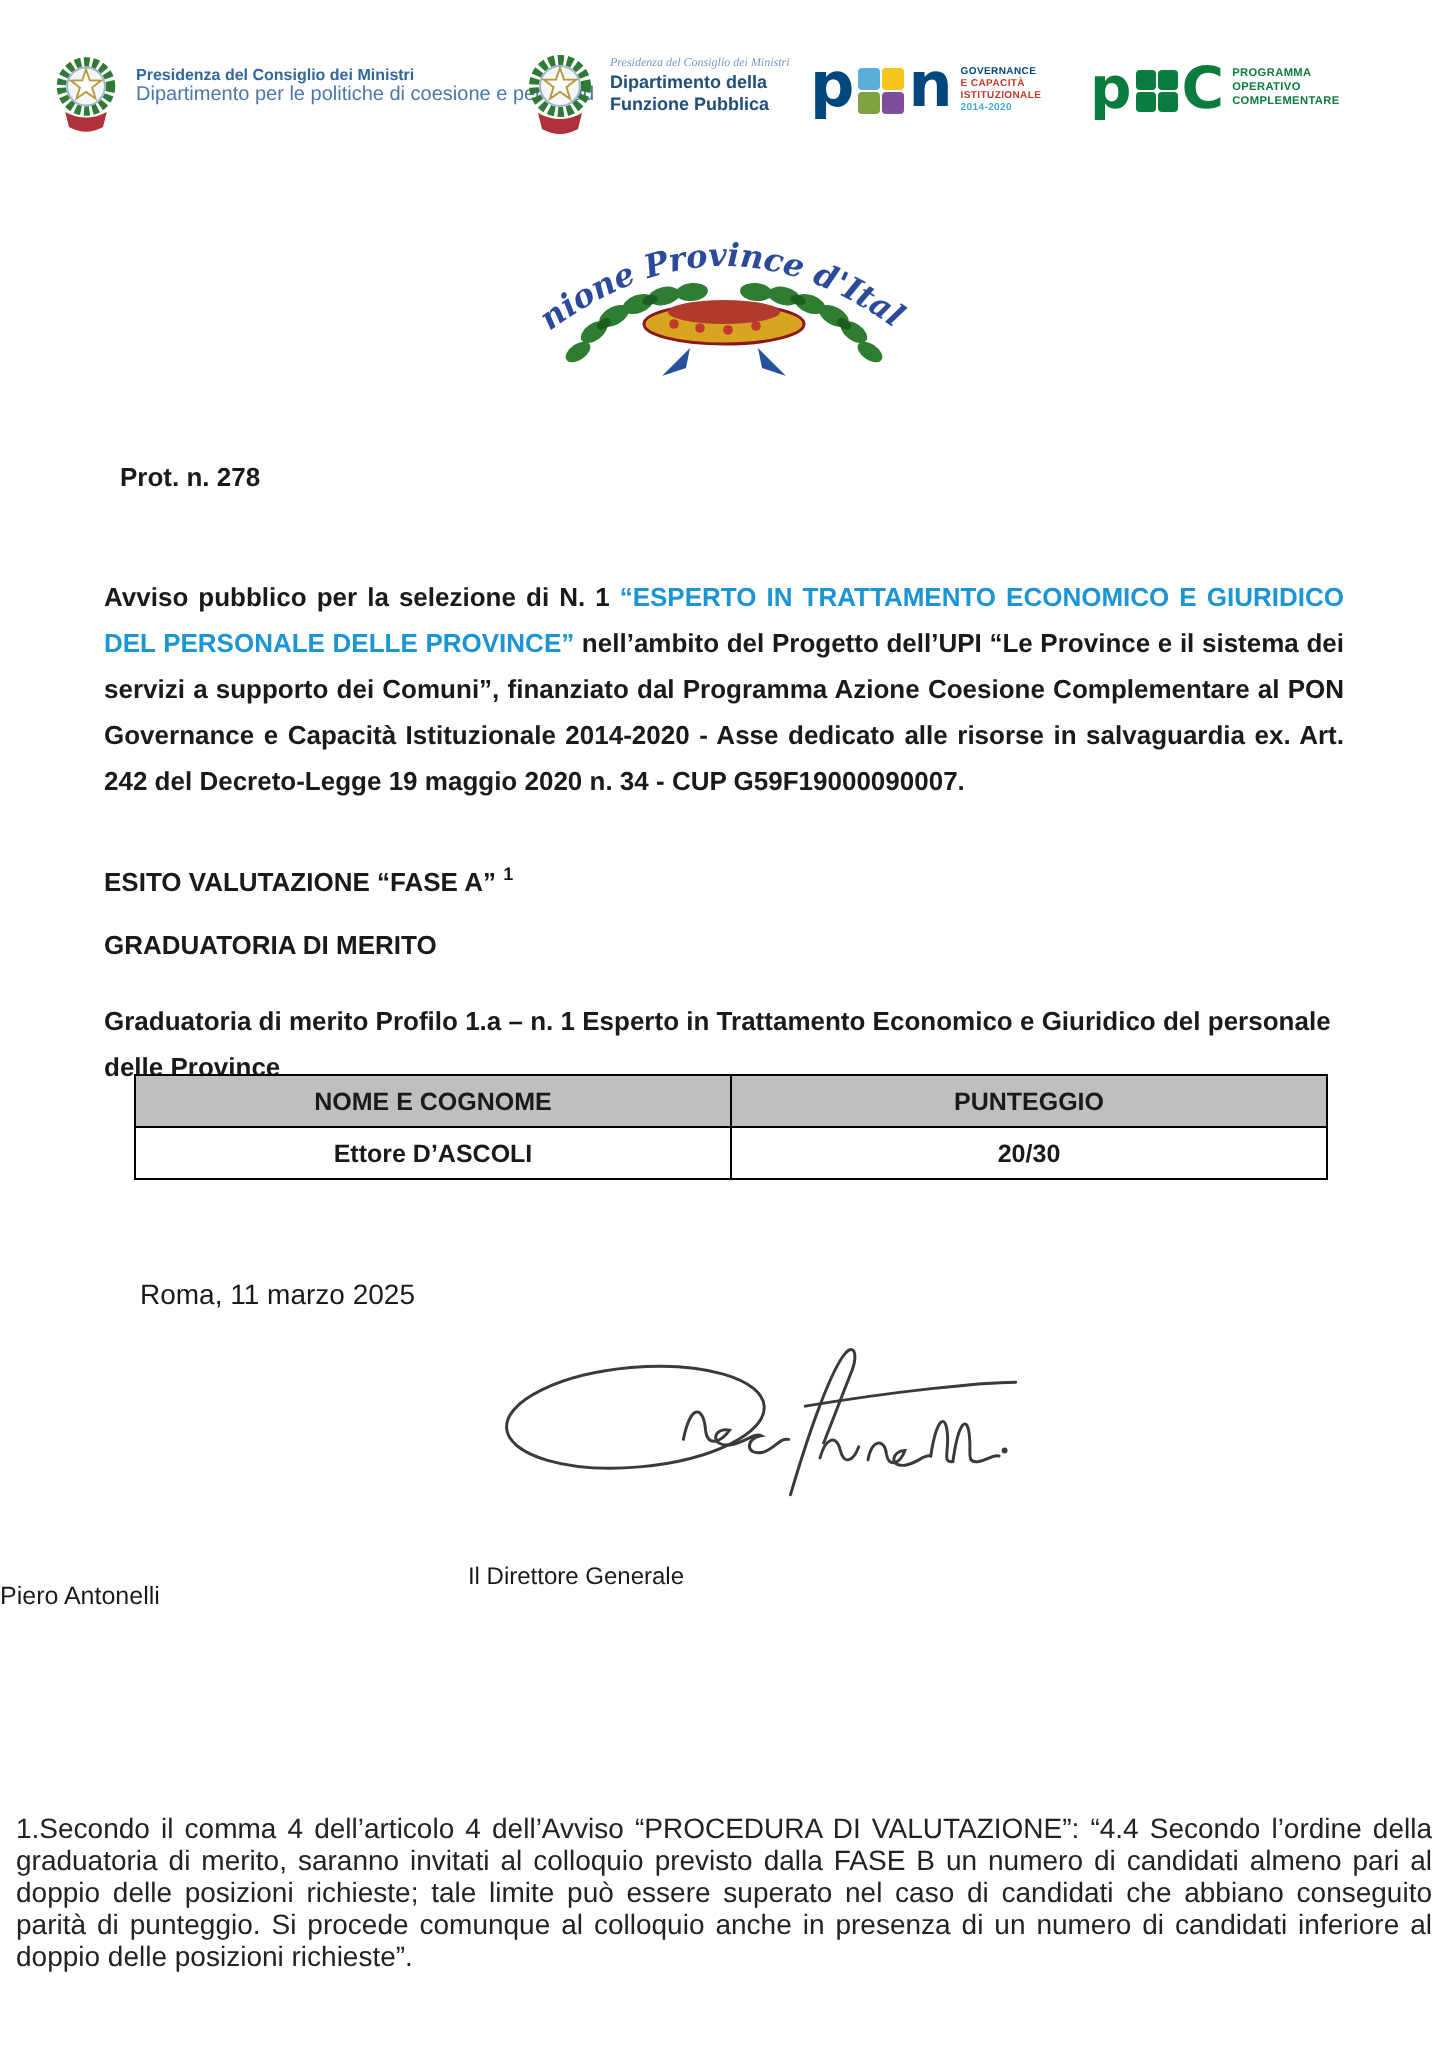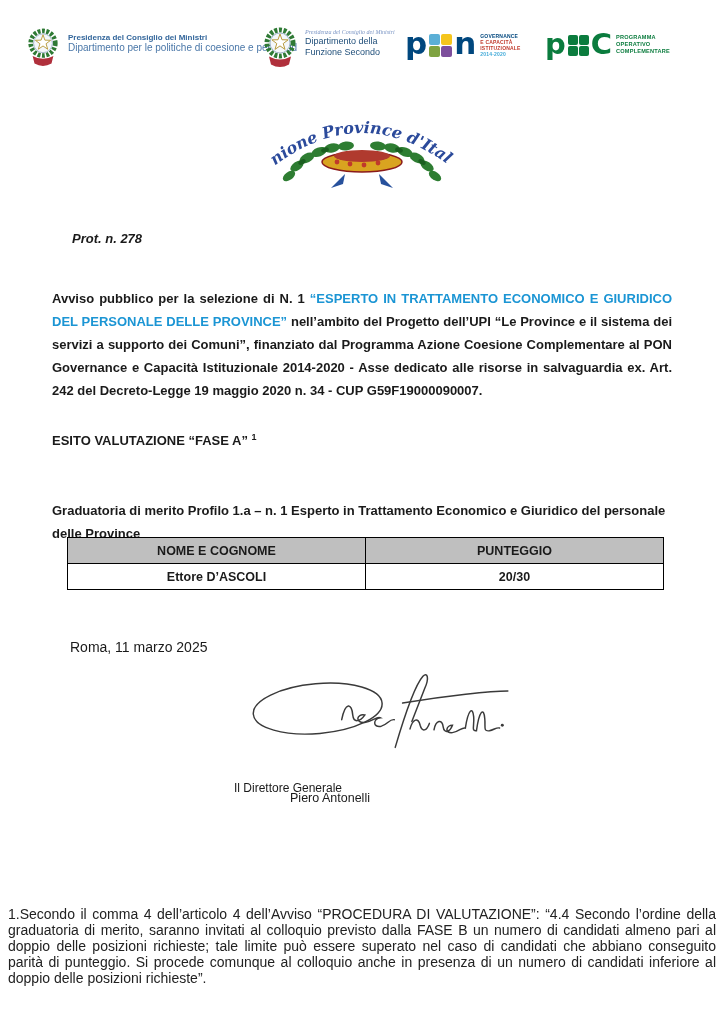--- a/index.html
+++ b/index.html
@@ -13,56 +13,56 @@
   .logo-strip { position:absolute; top:24px; left:0; width:608px; height:66px; }
   .gov-logo { position:absolute; display:flex; align-items:flex-start; }
   .gov-logo .emblem { flex:0 0 auto; }
   .logo1 { left:26px; top:2px; }
   .logo1 .txt { margin-left:8px; margin-top:6px; }
   .logo1 .l1 { font-size:8px; font-weight:bold; color:#33669b; line-height:11px; }
   .logo1 .l2 { font-size:10px; color:#4a77a8; line-height:10px; }
   .logo2 { left:262px; top:1px; }
   .logo2 .txt { margin-left:7px; margin-top:3px; }
   .logo2 .script { font-family:"Liberation Serif",serif; font-style:italic; font-size:6px; color:#7b95c4; line-height:8px; }
-  .logo2 .l1 { font-size:9px; font-weight:normal; color:#1f4e79; line-height:11px; }
+  .logo2 .l1 { font-size:9px; font-weight:bold; color:#1f4e79; line-height:11px; }
   .pon-logo { position:absolute; left:405px; top:6px; display:flex; align-items:flex-start; }
   .pon-letter { font-family:"DejaVu Sans",sans-serif; font-weight:bold; font-size:31px; line-height:26px; color:#00477e; }
   .sq-grid { display:grid; grid-template-columns:11px 11px; grid-template-rows:11px 11px; gap:1px; margin:4px 2px 0 2px; }
   .sq { width:11px; height:11px; border-radius:2px; }
   .pon-txt { margin-left:4px; margin-top:3px; }
   .pon-txt div { font-size:5px; font-weight:bold; line-height:6px; letter-spacing:.2px; }
   .poc-logo { position:absolute; left:545px; top:8px; display:flex; align-items:flex-start; }
   .poc-letter { font-family:"DejaVu Sans",sans-serif; font-weight:bold; font-size:29px; line-height:24px; }
   .poc-grid { display:grid; grid-template-columns:10px 10px; grid-template-rows:10px 10px; gap:1px; margin:3px 2px 0 2px; }
   .poc-sq { width:10px; height:10px; border-radius:2px; }
   .poc-txt { margin-left:4px; margin-top:2px; }
   .poc-txt div { font-size:5.6px; font-weight:bold; line-height:7px; letter-spacing:.2px; }
   
   .upi-block { position:absolute; top:100px; left:0; width:724px; text-align:center; }
   .upi-label { font-family:"DejaVu Serif","Liberation Serif",serif; font-weight:bold; font-size:25px; color:#27519c; letter-spacing:1px; margin-top:-8px; }
   
-  .prot { position:absolute; top:231px; left:72px; font-size:13px; font-weight:bold;font-style:italic; }
+  .prot { position:absolute; top:231px; left:60px; font-size:13px; font-weight:bold; }
   .avviso { position:absolute; top:287px; left:52px; width:620px; font-size:13px; font-weight:bold; line-height:23px; text-align:justify; }
   .avviso .blue { color:#1b95d4; }
   .h-center { position:absolute; left:52px; width:620px; text-align:left; font-weight:bold; font-size:13px;margin-top:12px; }
   .h1 { top:420px; }
   .h1 sup { font-size:9px; }
   .h2 { top:453px; }
   .h3 { top:487px; line-height:23px; }
   
   .merit-table { position:absolute; top:537px; left:67px; width:597px; border-collapse:collapse; }
   .merit-table th, .merit-table td {
     border:1.6px solid #000; text-align:center; font-size:12.5px; font-weight:bold; height:26px; width:50%;
   }
   .merit-table th { background:#bfbfbf; }
   
   .dateline { position:absolute; top:639px; left:70px; font-size:14px; }
   .signature-wrap { position:absolute; top:668px; left:0; width:724px; text-align:center; }
   .sig-title { position:absolute; top:781px; left:0; width:576px; text-align:center; font-size:12px; }
-  .sig-name  { position:absolute; top:791px; left:0; width:626px; text-align:center; font-size:12.5px;padding-left:34px; }
+  .sig-name  { position:absolute; top:791px; left:0; width:626px; text-align:left; font-size:12.5px; }
   
   .footnote { position:absolute; top:906px; left:8px; width:708px; font-size:14px; line-height:16px; text-align:justify; color:#222; }
   .hidden-defs { position:absolute; width:0; height:0; overflow:hidden; }
 </style>
 </head>
 <body>
 
 <svg class="hidden-defs" aria-hidden="true">
   <symbol id="emblema" viewBox="0 0 36 44">
     <circle cx="18" cy="18" r="13" fill="none" stroke="#2f7a35" stroke-width="5" stroke-dasharray="3 1.6"></circle>
@@ -86,21 +86,21 @@
       </div>
     </div>
 
     <div class="gov-logo logo2">
       <svg class="emblem" width="36" height="44" viewBox="0 0 36 44">
           <use href="#emblema"></use>
         </svg>
       <div class="txt">
         <div class="script">Presidenza del Consiglio dei Ministri</div>
         <div class="l1">Dipartimento della</div>
-        <div class="l1">Funzione Secondo</div>
+        <div class="l1">Funzione Pubblica</div>
       </div>
     </div>
 
     <div class="pon-logo">
       <span class="pon-letter">p</span>
       <span class="sq-grid">
         <span class="sq" style="background:#5bafd6"></span>
         <span class="sq" style="background:#f5c51c"></span>
         <span class="sq" style="background:#7fa341"></span>
         <span class="sq" style="background:#7d4e9c"></span>
@@ -176,20 +176,21 @@
       </g>
     </svg>
   </div>
 
   <div class="prot">Prot. n. 278</div>
 
   <p class="avviso"><span>Avviso pubblico per la selezione di N. 1 </span><span class="blue">“ESPERTO IN TRATTAMENTO ECONOMICO E GIURIDICO DEL PERSONALE DELLE PROVINCE”</span><span> nell’ambito del Progetto dell’UPI “Le Province e il sistema dei servizi a supporto dei Comuni”, finanziato dal Programma Azione Coesione Complementare al PON Governance e Capacità Istituzionale 2014-2020 - Asse dedicato alle risorse in salvaguardia ex. Art. 242 del Decreto-Legge 19 maggio 2020 n. 34 - CUP G59F19000090007.</span></p>
 
   <div class="h-center h1"><span>ESITO VALUTAZIONE “FASE A” </span><sup>1</sup></div>
 
+  <div class="h-center h2">GRADUATORIA DI MERITO</div>
 
   <div class="h-center h3">Graduatoria di merito Profilo 1.a – n. 1 Esperto in Trattamento Economico e Giuridico del personale delle Province</div>
 
   <table class="merit-table">
     <thead>
       <tr>
         <th>NOME E COGNOME</th>
         <th>PUNTEGGIO</th>
       </tr>
     </thead>

